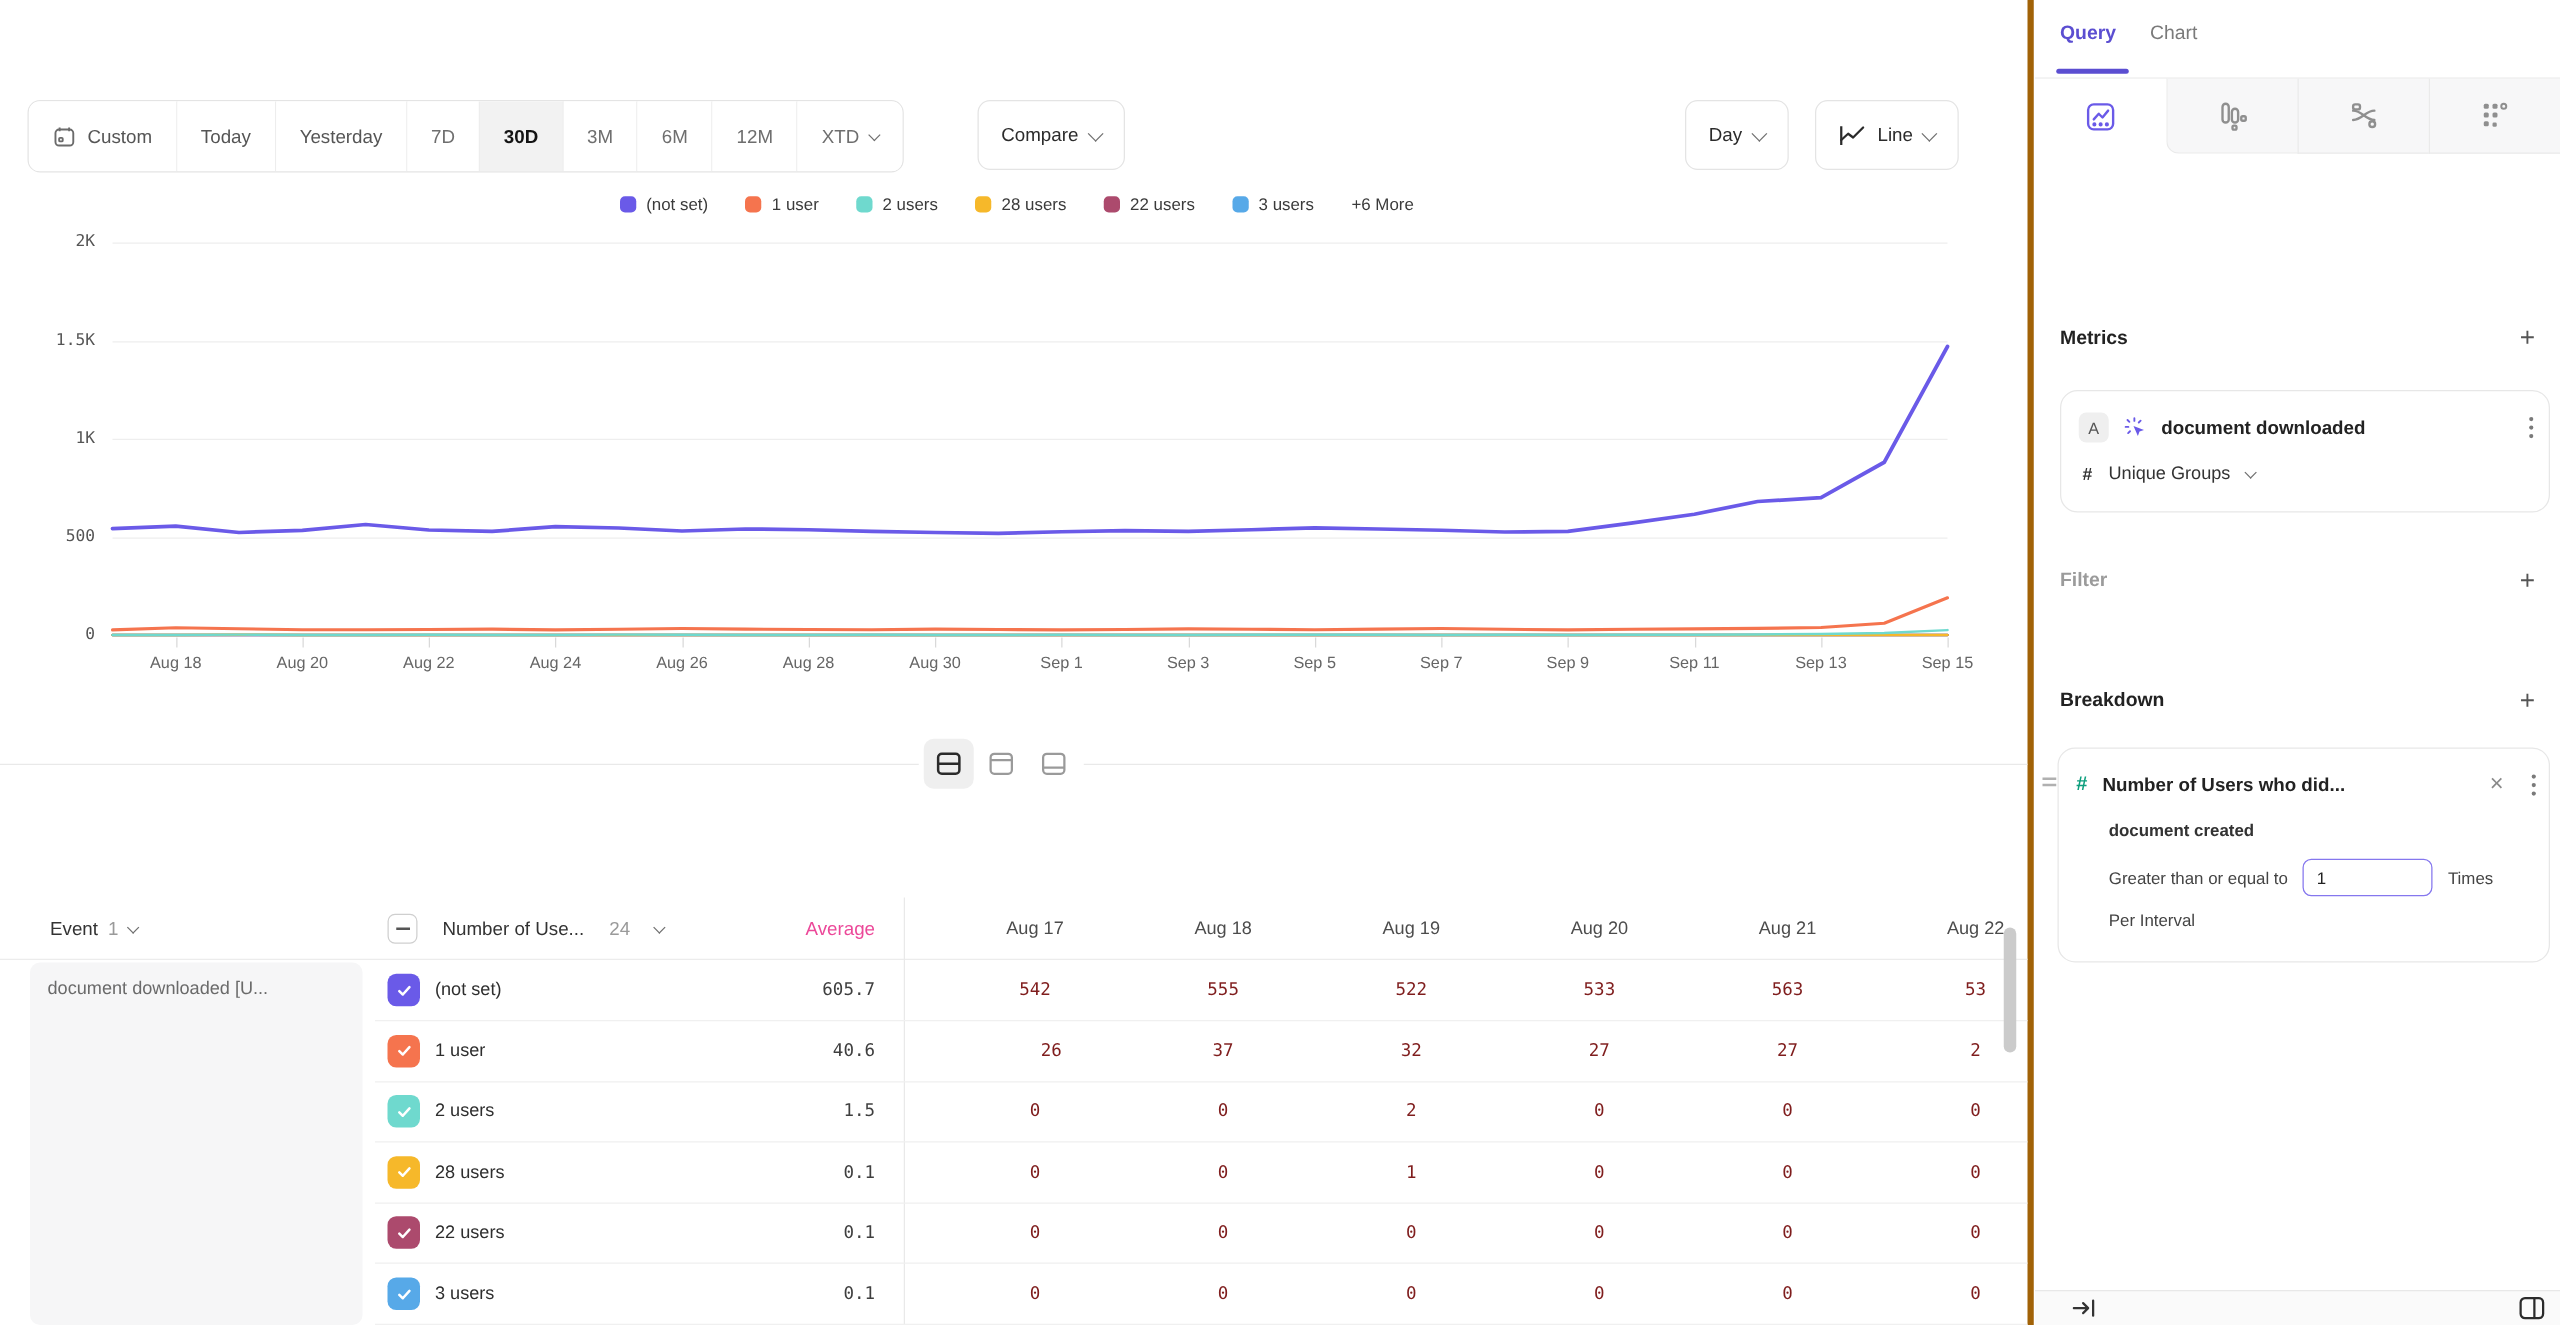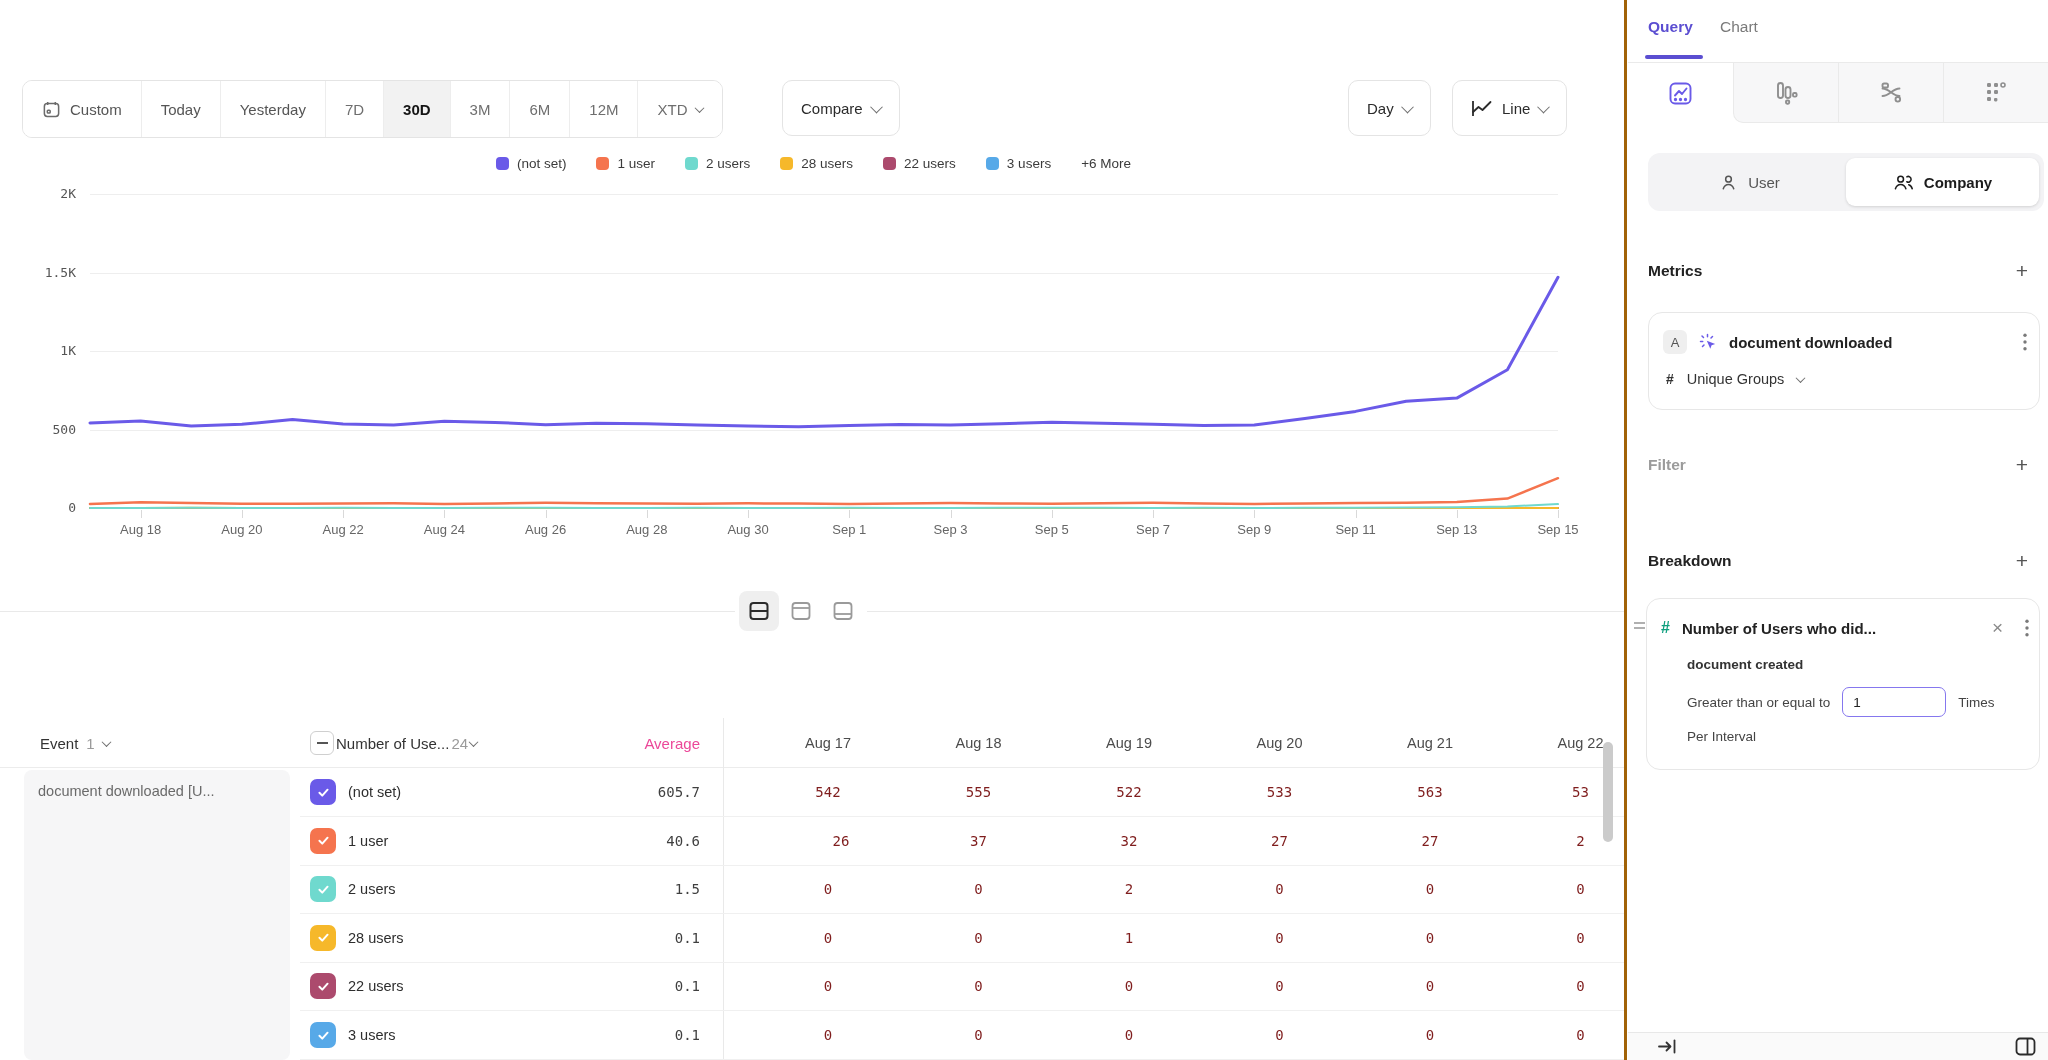--- a/index.html
+++ b/index.html
@@ -1,17 +1,17 @@
 <!DOCTYPE html>
 <html><head>
 <meta charset="utf-8">
 <style>
   html,body{margin:0;padding:0;background:#fff;font-family:"Liberation Sans",sans-serif;}
   .app{position:relative;width:2048px;height:1060px;overflow:hidden;background:#fff;}
-  .main{position:absolute;left:0;top:0;width:1627px;height:1060px;overflow:hidden;border-right:3px solid #a16207;box-sizing:border-box;}
+  .main{position:absolute;left:0;top:0;width:1627px;height:1060px;overflow:hidden;border-right:5px solid #a16207;box-sizing:border-box;}
   .panel{position:absolute;left:1628px;top:0;width:504px;height:1060px;background:#fff;}
 
   
   .range-group{position:absolute;left:22px;top:80px;height:56px;display:flex;align-items:stretch;border:1px solid #e4e4e4;border-radius:10px;overflow:hidden;background:#fff;}
   .range-cell{display:flex;align-items:center;gap:9px;padding:0 19px;font-size:15px;color:#6e6e6e;border-right:1px solid #ededed;cursor:pointer;white-space:nowrap;background:#fff;}
   .range-cell:last-child{border-right:none;}
   .range-cell.dark{color:#555;}
   .range-cell.sel{background:#f2f2f2;color:#141414;font-weight:700;}
   .pill-btn{position:absolute;top:80px;height:56px;display:flex;align-items:center;gap:9px;padding:0 18px;border:1px solid #e4e4e4;border-radius:10px;background:#fff;font-size:15px;color:#2b2b2b;box-sizing:border-box;cursor:pointer;}
   .chev{width:8px;height:8px;border-right:1.6px solid #6e6e6e;border-bottom:1.6px solid #6e6e6e;transform:rotate(45deg) translate(-1px,-1px);display:inline-block;}
@@ -37,21 +37,21 @@
   .lt-btn.sel{background:#efefef;}
 
   
   .searchbar{position:absolute;left:26px;top:660px;width:420px;height:52px;background:#f4f4f5;border-radius:9px;display:flex;align-items:center;gap:13px;padding:0 16px;box-sizing:border-box;cursor:text;}
   .searchbar span{font-size:15px;color:#9a9a9a;}
 
   
   .thead{position:absolute;left:0;top:718px;width:1627px;height:50px;border-bottom:1px solid #ececec;box-sizing:border-box;}
   .th-event{position:absolute;left:40px;top:0;height:50px;display:flex;align-items:center;gap:8px;font-size:15px;color:#333;cursor:pointer;}
   .th-count{color:#9a9a9a;}
-  .th-series{position:absolute;left:310px;top:0;height:50px;display:flex;align-items:center;gap:2px;font-size:15px;color:#333;cursor:pointer;}
+  .th-series{position:absolute;left:310px;top:0;height:50px;display:flex;align-items:center;gap:20px;font-size:15px;color:#333;cursor:pointer;}
   .cb-ind{width:24px;height:24px;border:1.5px solid #cfcfcf;border-radius:6px;background:#fff;display:flex;align-items:center;justify-content:center;box-sizing:border-box;cursor:pointer;}
   .cb-ind i{display:block;width:11px;height:2px;background:#555;}
   .th-avg{position:absolute;left:540px;top:0;width:160px;height:50px;display:flex;align-items:center;justify-content:flex-end;font-size:15px;color:#ec4899;}
   .th-date{position:absolute;top:0;width:150px;height:50px;display:flex;align-items:center;justify-content:center;font-size:14.5px;color:#4c4c4c;}
   .vsep{position:absolute;left:723px;top:718px;width:1px;height:342px;background:#e9e9e9;}
   .event-cell{position:absolute;left:24px;top:770px;width:266px;height:290px;background:#f6f6f7;border-radius:8px;box-sizing:border-box;padding:13px 14px;font-size:14.5px;color:#6a6a6a;cursor:pointer;}
   .trow{position:absolute;left:300px;width:1327px;height:49px;border-bottom:1px solid #f0f0f0;box-sizing:border-box;}
   .row-cb{position:absolute;left:10px;top:11px;width:26px;height:26px;border-radius:7px;display:flex;align-items:center;justify-content:center;cursor:pointer;}
   .row-label{position:absolute;left:48px;top:0;height:48px;display:flex;align-items:center;font-size:14.5px;color:#2e2e2e;}
   .row-avg{position:absolute;left:240px;top:0;width:160px;height:48px;display:flex;align-items:center;justify-content:flex-end;font-family:"DejaVu Sans Mono",monospace;font-size:14px;color:#3f3f3f;}
@@ -437,42 +437,20 @@
               <circle cx="20" cy="5" r="2" fill="none" stroke="#8f8f8f" stroke-width="1.6"></circle>
               <rect x="4" y="10" width="4" height="4" rx="1.2"></rect>
               <rect x="11" y="10" width="4" height="4" rx="1.2"></rect>
               <rect x="4" y="17" width="4" height="4" rx="1.2"></rect>
               <rect x="11" y="18" width="3.4" height="3.4" rx="1.1"></rect>
             </svg>
         </span>
       </div>
     </div>
 
-    <div class="seg">
-      <div class="seg-opt">
-        <span style="display:flex;">
-          <svg width="19" height="19" viewBox="0 0 20 20" fill="none" stroke="#555" stroke-width="1.6">
-              <circle cx="10" cy="6.5" r="3"></circle>
-              <path d="M4.5 16.5c1-3 3-4.5 5.5-4.5s4.5 1.5 5.5 4.5" stroke-linecap="round"></path>
-            </svg>
-        </span>
-        <span>User</span>
-      </div>
-      <div class="seg-opt sel">
-        <span style="display:flex;">
-          <svg width="21" height="19" viewBox="0 0 22 20" fill="none" stroke="#1c1c1c" stroke-width="1.6">
-              <circle cx="8" cy="6.5" r="3"></circle>
-              <path d="M2.5 16.5c1-3 3-4.5 5.5-4.5s4.5 1.5 5.5 4.5" stroke-linecap="round"></path>
-              <path d="M14.5 4a3 3 0 110 5.2" stroke-linecap="round"></path>
-              <path d="M16.5 12.3c1.8.5 3 1.9 3.7 4.2" stroke-linecap="round"></path>
-            </svg>
-        </span>
-        <span>Company</span>
-      </div>
-    </div>
 
     <div class="sec-head" style="top:258px;">
       <span class="sec-title">Metrics</span>
       <span class="plus">+</span>
     </div>
 
     <div class="mcard">
       <div class="mcard-r1">
         <span class="a-badge">A</span>
         <span style="display:flex;">

